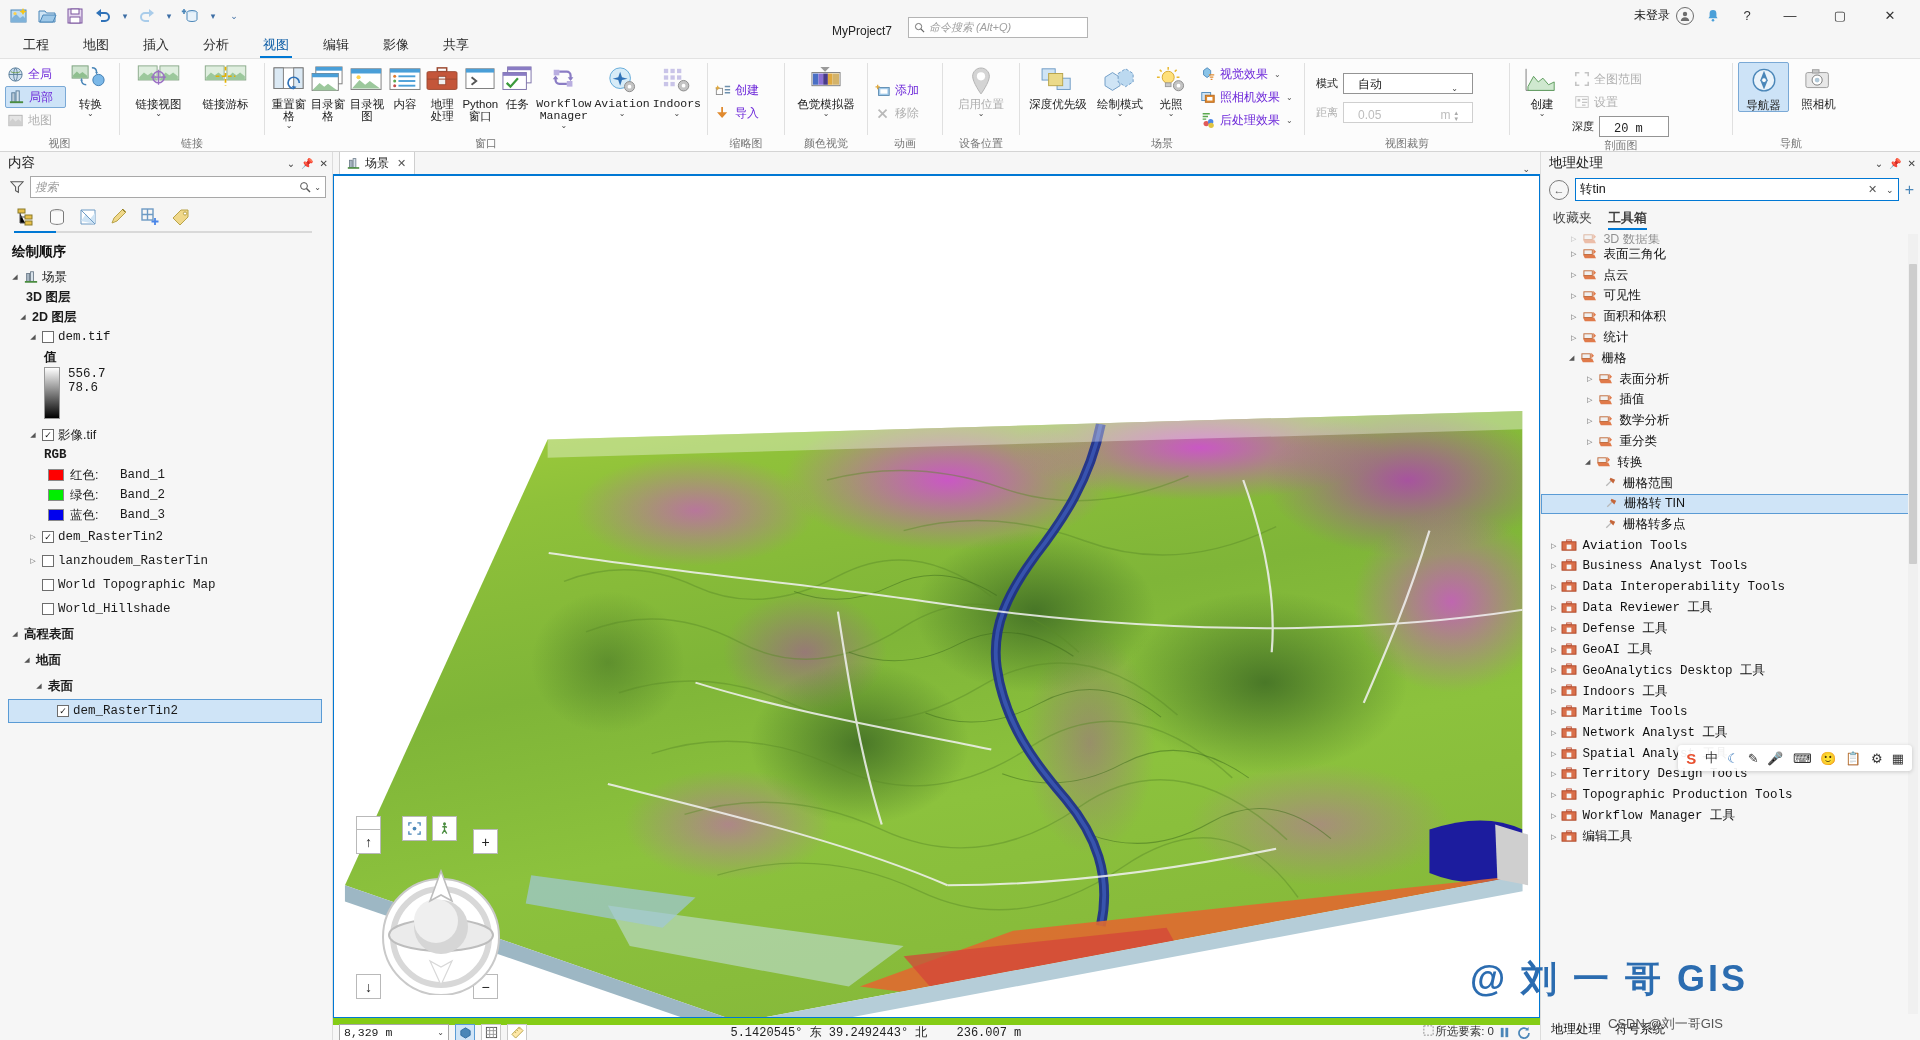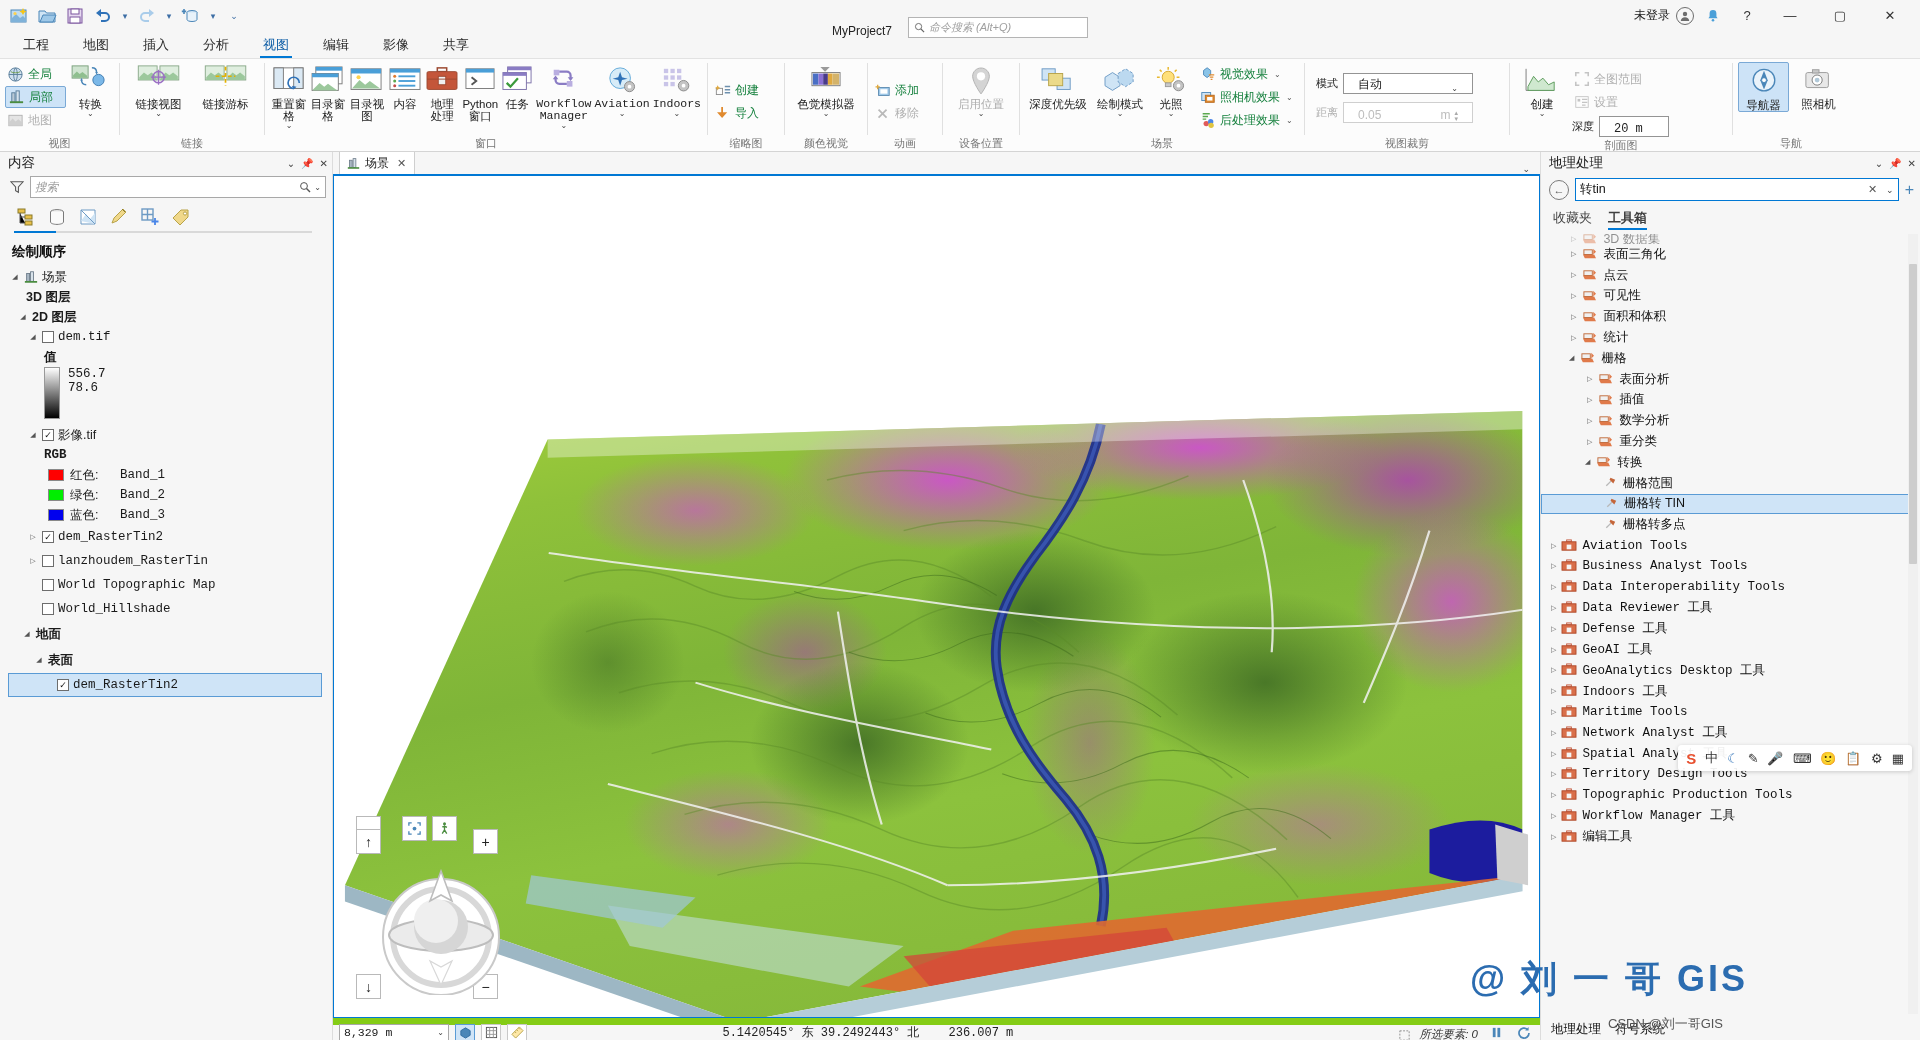--- a/index.html
+++ b/index.html
@@ -52,21 +52,21 @@
     width: 58px; display:flex; flex-direction:column; align-items:center; padding:2px 1px 0 1px; border-radius:2px;
   }
   .bigbtn .ic { height:32px; display:flex; align-items:flex-end; justify-content:center; }
   .bigbtn .lb { font-size:11.5px; color:#222; text-align:center; line-height:12px; margin-top:2px; }
   .bigbtn .lb2 { font-size:11.5px; color:#222; text-align:center; line-height:12px;}
   .bigbtn .dd { font-size:8px; color:#444; line-height:8px; margin-top:0px;}
   .bigbtn.dis .lb, .bigbtn.dis .lb2 { color:#aaa; }
 
   .smallcol { display:flex; flex-direction:column; gap:1px; padding-top:1px;}
   .smallbtn { display:flex; align-items:center; gap:4px; padding:1px 4px 1px 2px; border-radius:2px; height:22px;}
-  .smallbtn .lb { font-size:12px; color:#15803d; white-space:nowrap;}
+  .smallbtn .lb { font-size:12px; color:#6d28d9; white-space:nowrap;}
   .smallbtn.dis .lb { color:#b0b0b0; }
   .smallbtn .dd { font-size:8px; color:#555; margin-left:2px;}
   .smallbtn.sel { background:#cde3f7; border:1px solid #7aa9d6; }
 
   .fieldrow { display:flex; align-items:center; gap:5px; height:24px; }
   .flabel { font-size:11px; color:#222; }
   .flabel.dis { color:#b0b0b0; }
   .finput {
     height:21px; border:1px solid #949494; background:#fff; display:flex; align-items:flex-end;
     padding:0 14px; font-size:12px; color:#222;
@@ -130,21 +130,21 @@
   }
   .navsmall { position:absolute; width:25px;height:25px;background:#fff;border:1px solid #b9b9b9; display:flex;align-items:center;justify-content:center;}
 
   
   .statusbar { height:22px; background:#f6f6f6; display:flex; align-items:center; gap:6px; padding:0 6px; border-top:7px solid #84cc16;}
   .scalebox { width:110px;height:18px;border:1px solid #a8a8a8;background:#fff; display:flex;align-items:center;padding:0 4px; font-size:11.5px;}
   .scalebox .ar { margin-left:auto; font-size:8px; color:#444;}
   .sbtn { width:20px;height:18px;border:1px solid #c9c9c9;background:#fff;display:flex;align-items:center;justify-content:center;}
   .sbtn.on { background:#cfe4f7; border-color:#5a9bd5;}
   .coords { margin:0 auto; font-size:12px; color:#222; font-family:"Liberation Mono", monospace;}
-  .statright { margin-left:auto; display:flex; align-items:flex-end; gap:8px; font-size:11.5px; color:#333;font-style:italic;}
+  .statright { margin-left:auto; display:flex; align-items:flex-start; gap:0; font-size:11.5px; color:#333;}
 
   
   .gp { width:380px; border-left:1px solid #dcdcdc; background:#f6f6f6; display:flex; flex-direction:column;}
   .gsearchrow { display:flex; align-items:center; gap:6px; padding:4px 6px 6px 8px;}
   .backcirc { width:20px;height:20px;border-radius:50%;border:1.4px solid #7a7a7a; display:flex;align-items:center;justify-content:center;font-size:11px;color:#5a5a5a;}
   .gsinput { flex:1; height:23px; border:1.5px solid #0078d4; background:#fff; display:flex; align-items:center; padding:0 4px; gap:4px;}
   .gsinput .val { flex:1; font-size:12.5px; color:#111;}
   .gtabs { display:flex; gap:16px; padding:2px 0 0 12px; align-items:flex-end;}
   .gtab { font-size:13px; color:#444; padding-bottom:3px; position:relative;}
   .gtab.active { color:#404040; font-weight:bold;}
@@ -891,20 +891,24 @@
         </div>
         <div class="row" style="padding-left:42px; height:24px">
           <span class="cb"></span>
           <span class="lbl">World Topographic Map</span>
         </div>
         <div class="row" style="padding-left:42px; height:24px">
           <span class="cb"></span>
           <span class="lbl">World_Hillshade</span>
         </div>
 
+        <div class="row" style="padding-left:10px; height:26px">
+          <span class="tri">◢</span>
+          <span class="lbl cjk">高程表面</span>
+        </div>
         <div class="row" style="padding-left:22px; height:26px">
           <span class="tri">◢</span>
           <span class="lbl cjk">地面</span>
         </div>
         <div class="row" style="padding-left:34px; height:26px">
           <span class="tri">◢</span>
           <span class="lbl cjk">表面</span>
         </div>
         <div class="row sel" style="padding-left:48px; height:24px; margin-left:8px">
           <span class="cb">✓</span>

